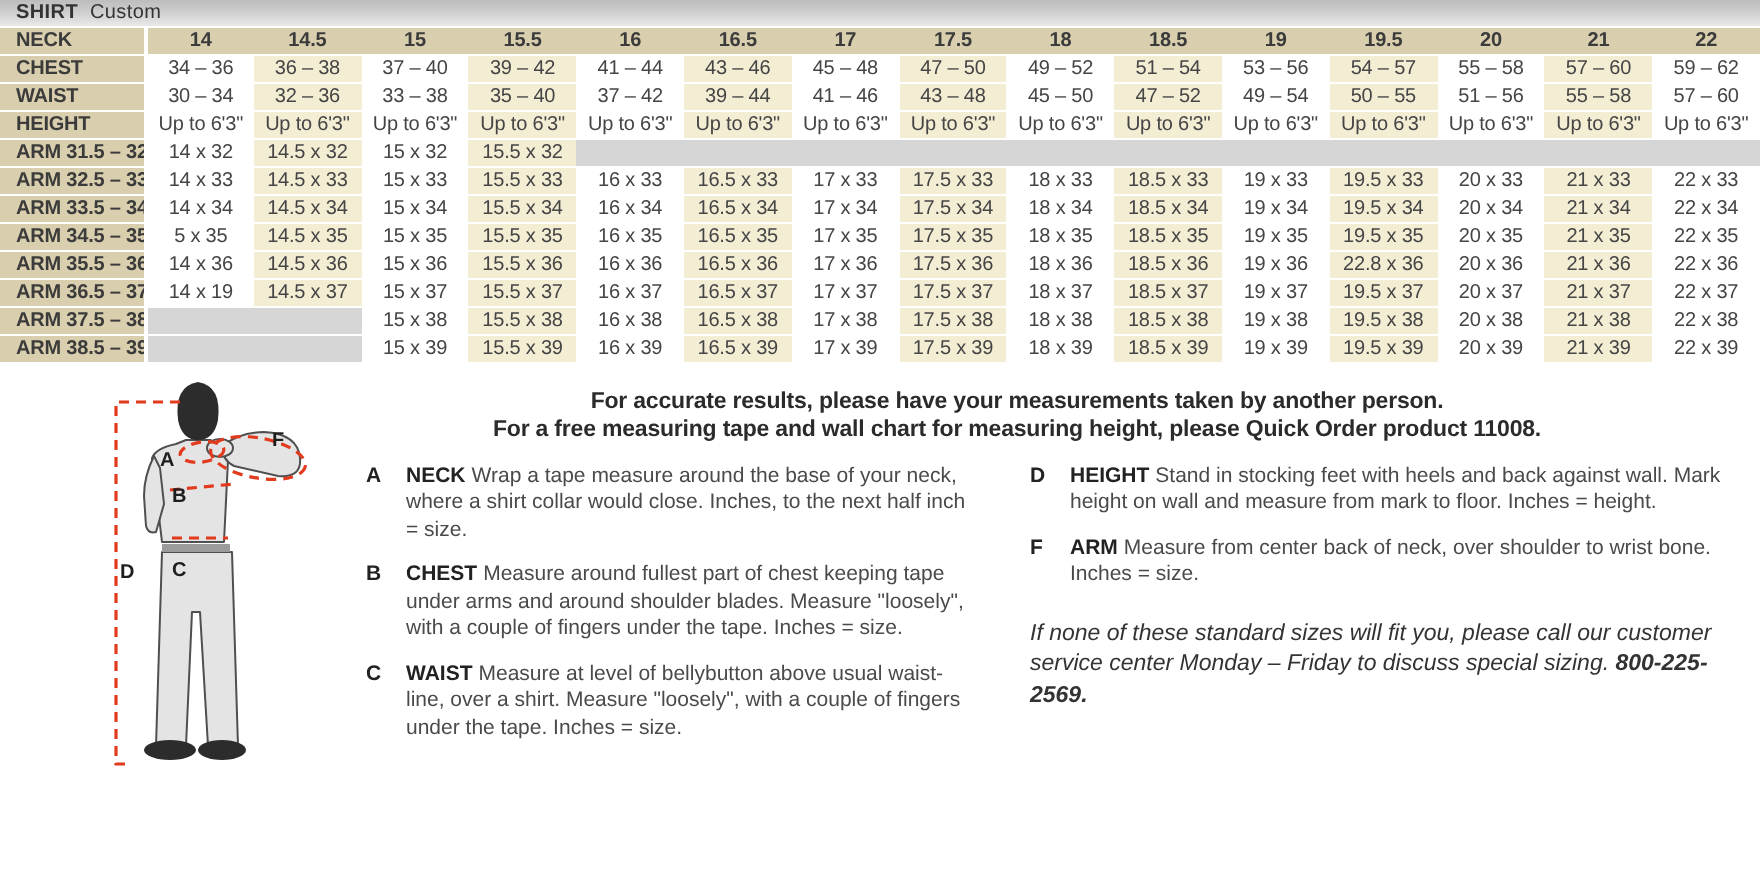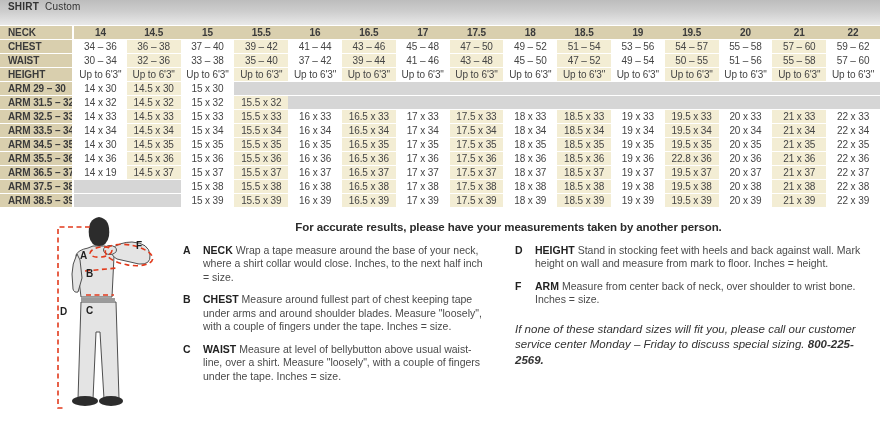--- a/index.html
+++ b/index.html
@@ -1,21 +1,21 @@
 <!DOCTYPE html>
 <html><head>
 <meta charset="utf-8">
 <style>
   * { margin:0; padding:0; box-sizing:border-box; }
   html,body { width:880px; height:445px; overflow:hidden; background:#fff;
     font-family:"Liberation Sans", sans-serif; color:#3a3a3a; }
 
   
   .titlebar {
-    height:26px; line-height:13px; padding-left:8px;
+    height:14px; line-height:13px; padding-left:8px;
     background:linear-gradient(180deg,#bdbdbd 0%,#cdcdcd 45%,#e9e9e9 100%);
     border-bottom:1px solid #fff;
     font-size:10px; letter-spacing:.2px; color:#333;
   }
   .titlebar .t1 { font-weight:bold; margin-right:6px; }
 
   
   table { width:880px; border-collapse:collapse; table-layout:fixed;
     font-size:10px; letter-spacing:-0.1px; }
   td { height:13px; line-height:13px; padding:0; text-align:center;
@@ -139,38 +139,20 @@
         <td class="c-beige">Up to 6'3"</td>
         <td class="c-white">Up to 6'3"</td>
         <td class="c-beige">Up to 6'3"</td>
         <td class="c-white">Up to 6'3"</td>
         <td class="c-beige">Up to 6'3"</td>
         <td class="c-white">Up to 6'3"</td>
         <td class="c-beige">Up to 6'3"</td>
         <td class="c-white">Up to 6'3"</td>
       </tr>
       <tr>
-        <td class="label-cell">ARM 29 – 30</td>
-        <td class="c-white">14 x 30</td>
-        <td class="c-beige">14.5 x 30</td>
-        <td class="c-white">15 x 30</td>
-        <td class="c-gray"></td>
-        <td class="c-gray"></td>
-        <td class="c-gray"></td>
-        <td class="c-gray"></td>
-        <td class="c-gray"></td>
-        <td class="c-gray"></td>
-        <td class="c-gray"></td>
-        <td class="c-gray"></td>
-        <td class="c-gray"></td>
-        <td class="c-gray"></td>
-        <td class="c-gray"></td>
-        <td class="c-gray"></td>
-      </tr>
-      <tr>
         <td class="label-cell">ARM 31.5 – 32</td>
         <td class="c-white">14 x 32</td>
         <td class="c-beige">14.5 x 32</td>
         <td class="c-white">15 x 32</td>
         <td class="c-beige">15.5 x 32</td>
         <td class="c-gray"></td>
         <td class="c-gray"></td>
         <td class="c-gray"></td>
         <td class="c-gray"></td>
         <td class="c-gray"></td>
@@ -212,21 +194,21 @@
         <td class="c-white">18 x 34</td>
         <td class="c-beige">18.5 x 34</td>
         <td class="c-white">19 x 34</td>
         <td class="c-beige">19.5 x 34</td>
         <td class="c-white">20 x 34</td>
         <td class="c-beige">21 x 34</td>
         <td class="c-white">22 x 34</td>
       </tr>
       <tr>
         <td class="label-cell">ARM 34.5 – 35</td>
-        <td class="c-white">14 x 30</td>
+        <td class="c-white">5 x 35</td>
         <td class="c-beige">14.5 x 35</td>
         <td class="c-white">15 x 35</td>
         <td class="c-beige">15.5 x 35</td>
         <td class="c-white">16 x 35</td>
         <td class="c-beige">16.5 x 35</td>
         <td class="c-white">17 x 35</td>
         <td class="c-beige">17.5 x 35</td>
         <td class="c-white">18 x 35</td>
         <td class="c-beige">18.5 x 35</td>
         <td class="c-white">19 x 35</td>
@@ -342,20 +324,21 @@
         <text x="86" y="104">C</text>
         <text x="60" y="105">D</text>
         <text x="136" y="39">F</text>
       </g>
     </svg>
   </div>
 
   <div class="instructions">
     <div class="headline">
       <div>For accurate results, please have your measurements taken by another person.</div>
+      <div>For a free measuring tape and wall chart for measuring height, please Quick Order product 11008.</div>
     </div>
     <div class="cols">
       <div class="col-a">
         <div class="item">
           <span class="letter">A</span>
           <span class="itext"><b class="term">NECK</b><span>Wrap a tape measure around the base of your neck, where a shirt collar would close. Inches, to the next half inch = size.</span></span>
         </div>
         <div class="item">
           <span class="letter">B</span>
           <span class="itext"><b class="term">CHEST</b><span>Measure around fullest part of chest keeping tape under arms and around shoulder blades. Measure "loosely", with a couple of fingers under the tape. Inches = size.</span></span>

